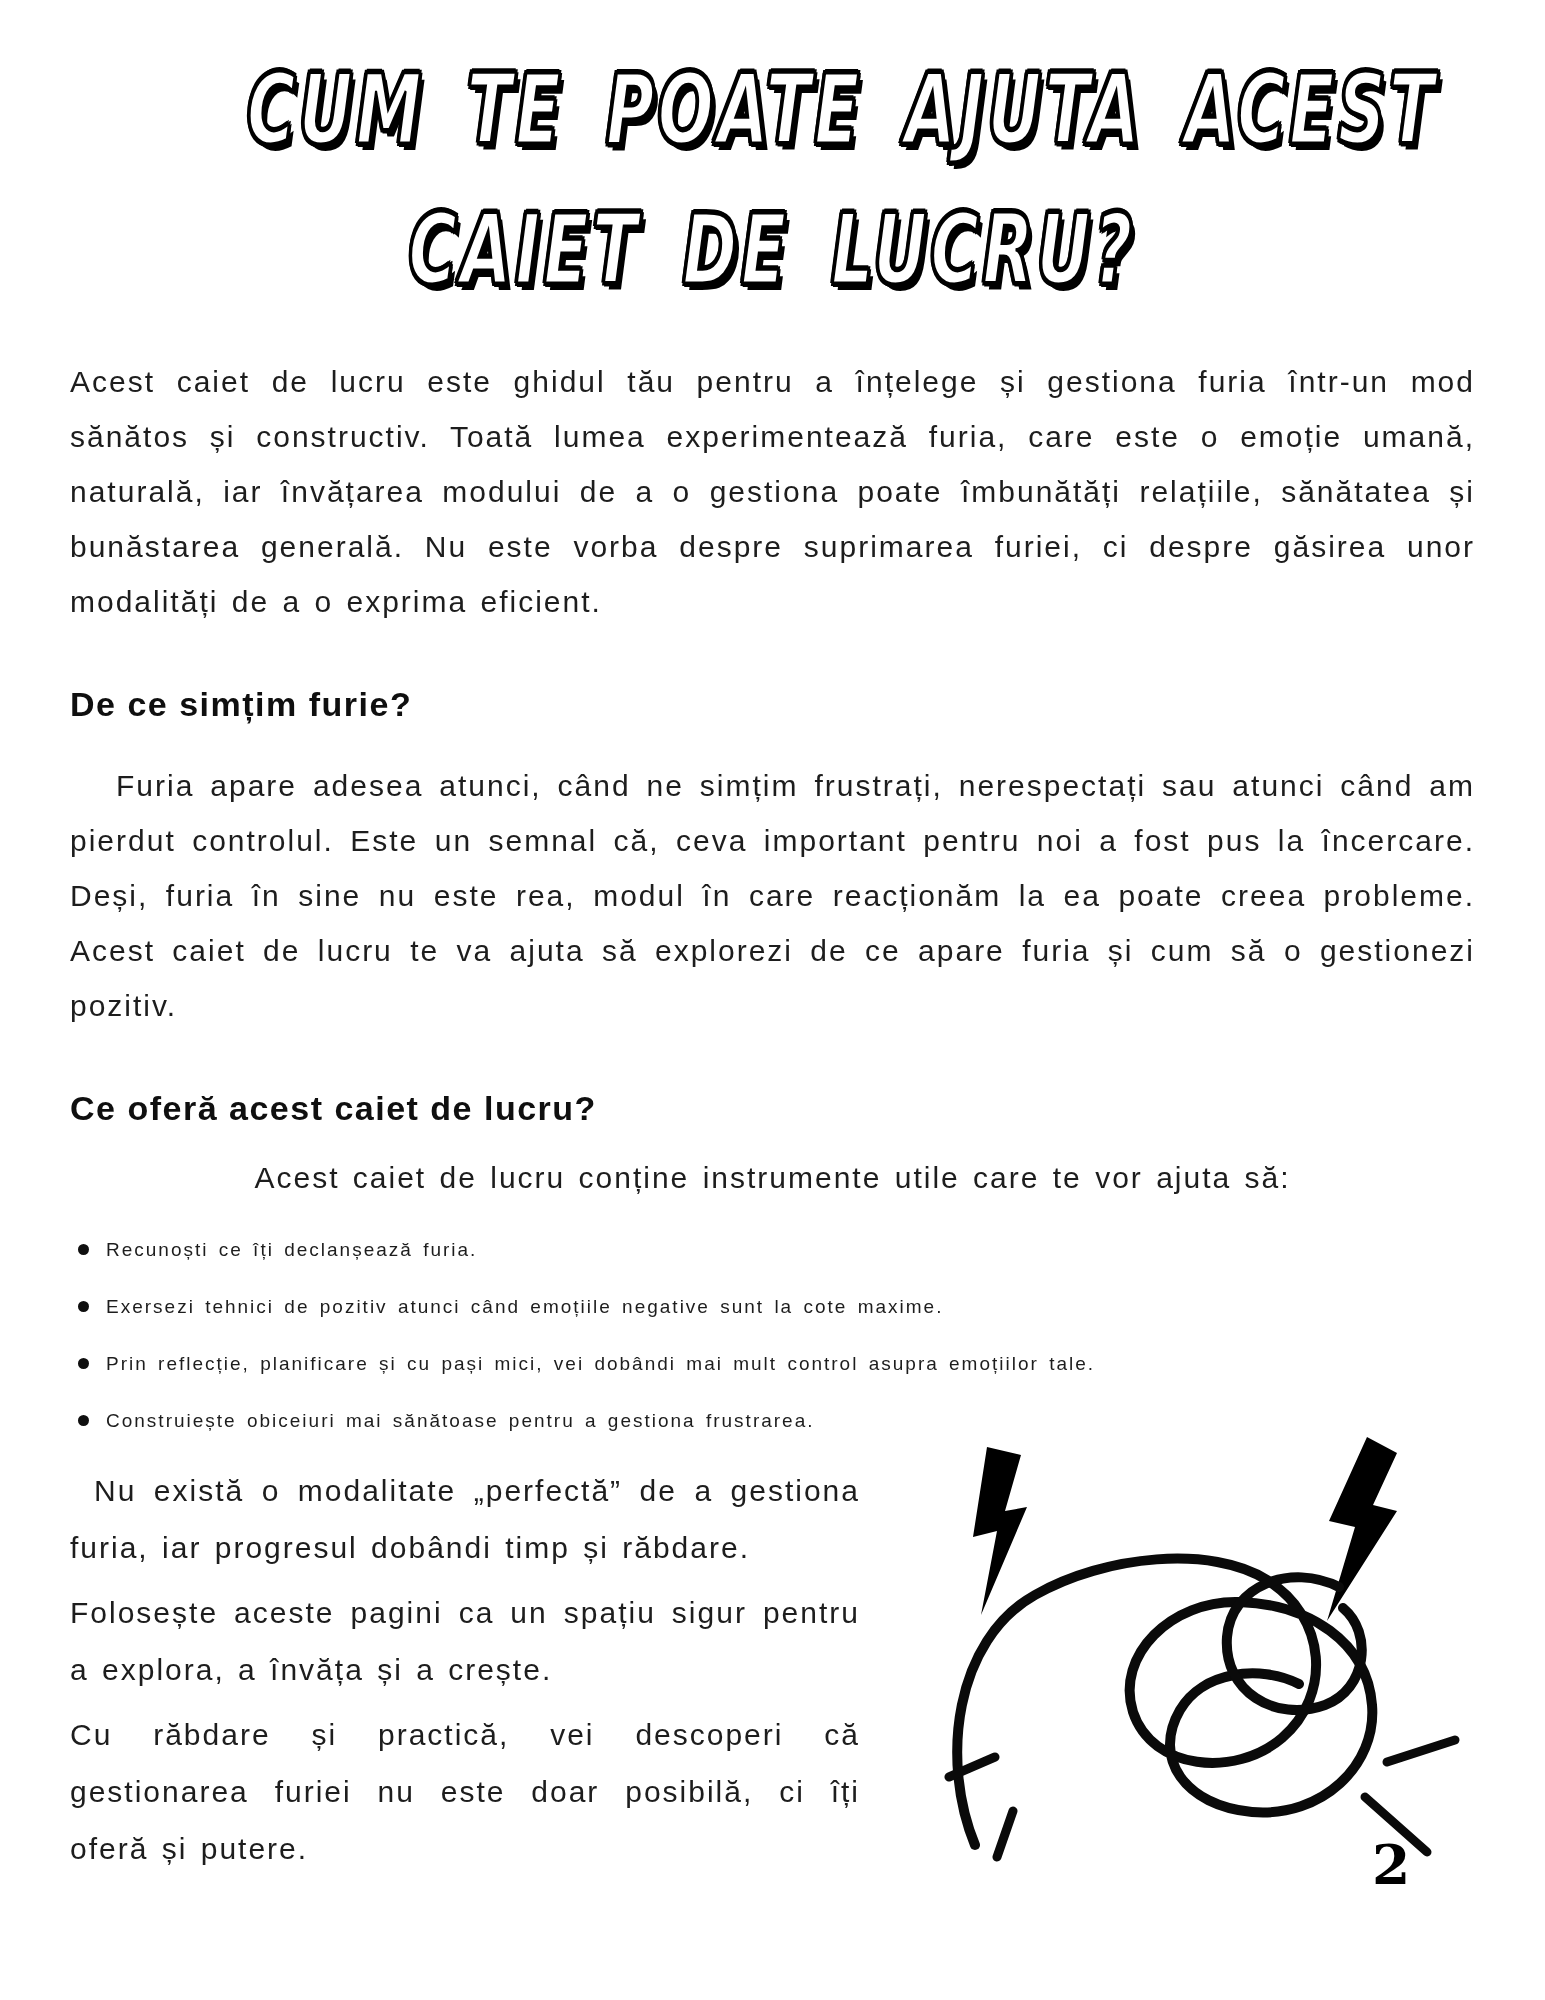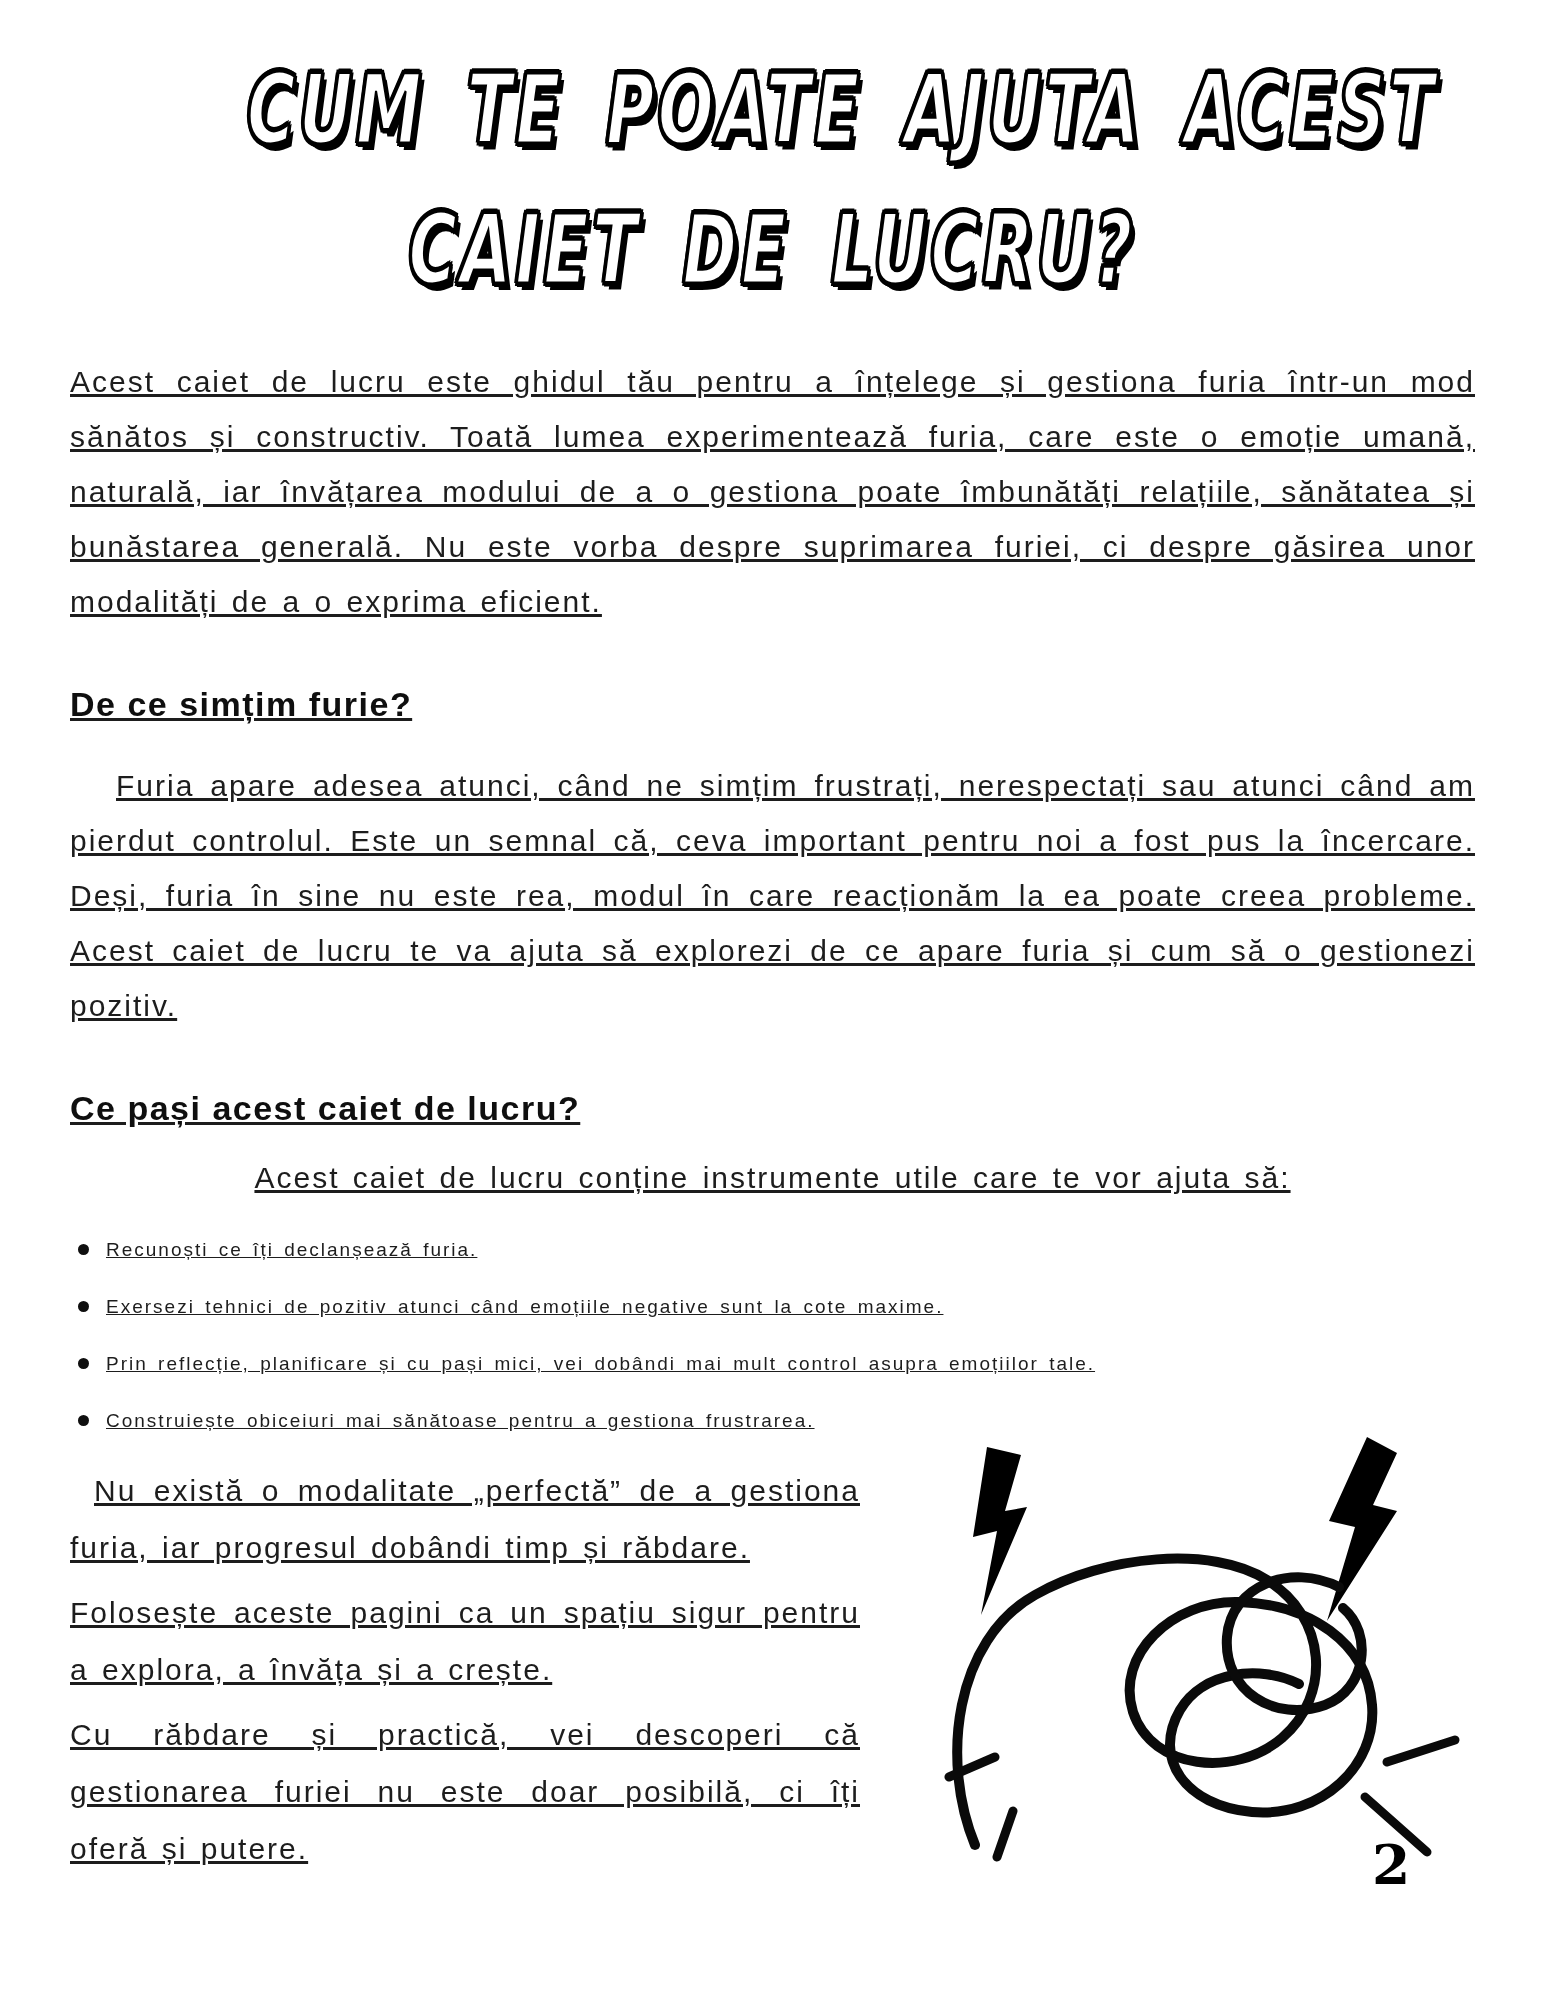--- a/index.html
+++ b/index.html
@@ -28,21 +28,21 @@
     text-shadow:
       7px 7px 0 #000,
       -3px -3px 0 #000, 3px -3px 0 #000, -3px 3px 0 #000, 3px 3px 0 #000,
       -4px 0 0 #000, 4px 0 0 #000, 0 -4px 0 #000, 0 4px 0 #000;
     transform: scaleX(0.68);
     transform-origin: 50% 50%;
     white-space: nowrap;
   }
 
   
-  .content { margin: 0 70px; text-decoration: underline; }
+  .content { margin: 0 70px; }
   .body-par {
     font-size: 30px;
     line-height: 55px;
     letter-spacing: 2px;
     word-spacing: 3px;
     text-align: justify;
     margin: 0;
     color: #1d1d1d;
   }
   .intro-par { margin-top: 34px; }
@@ -123,21 +123,21 @@
   <main class="content">
 
     <p class="body-par intro-par">Acest caiet de lucru este ghidul tău pentru a înțelege și gestiona furia într-un mod sănătos și constructiv. Toată lumea experimentează furia, care este o emoție umană, naturală, iar învățarea modului de a o gestiona poate îmbunătăți relațiile, sănătatea și bunăstarea generală. Nu este vorba despre suprimarea furiei, ci despre găsirea unor modalități de a o exprima eficient.</p>
 
     <section>
       <h2 class="section-heading">De ce simțim furie?</h2>
       <p class="body-par why-par">Furia apare adesea atunci, când ne simțim frustrați, nerespectați sau atunci când am pierdut controlul. Este un semnal că, ceva important pentru noi a fost pus la încercare. Deși, furia în sine nu este rea, modul în care reacționăm la ea poate creea probleme. Acest caiet de lucru te va ajuta să explorezi de ce apare furia și cum să o gestionezi pozitiv.</p>
     </section>
 
     <section>
-      <h2 class="section-heading">Ce pași acest caiet de lucru?</h2>
+      <h2 class="section-heading">Ce oferă acest caiet de lucru?</h2>
       <p class="body-par offer-lead">Acest caiet de lucru conține instrumente utile care te vor ajuta să:</p>
       <ul class="offer-list">
         <li>
           <span class="bullet-dot"></span>
           <span>Recunoști ce îți declanșează furia.</span>
         </li>
         <li>
           <span class="bullet-dot"></span>
           <span>Exersezi tehnici de pozitiv atunci când emoțiile negative sunt la cote maxime.</span>
         </li>

